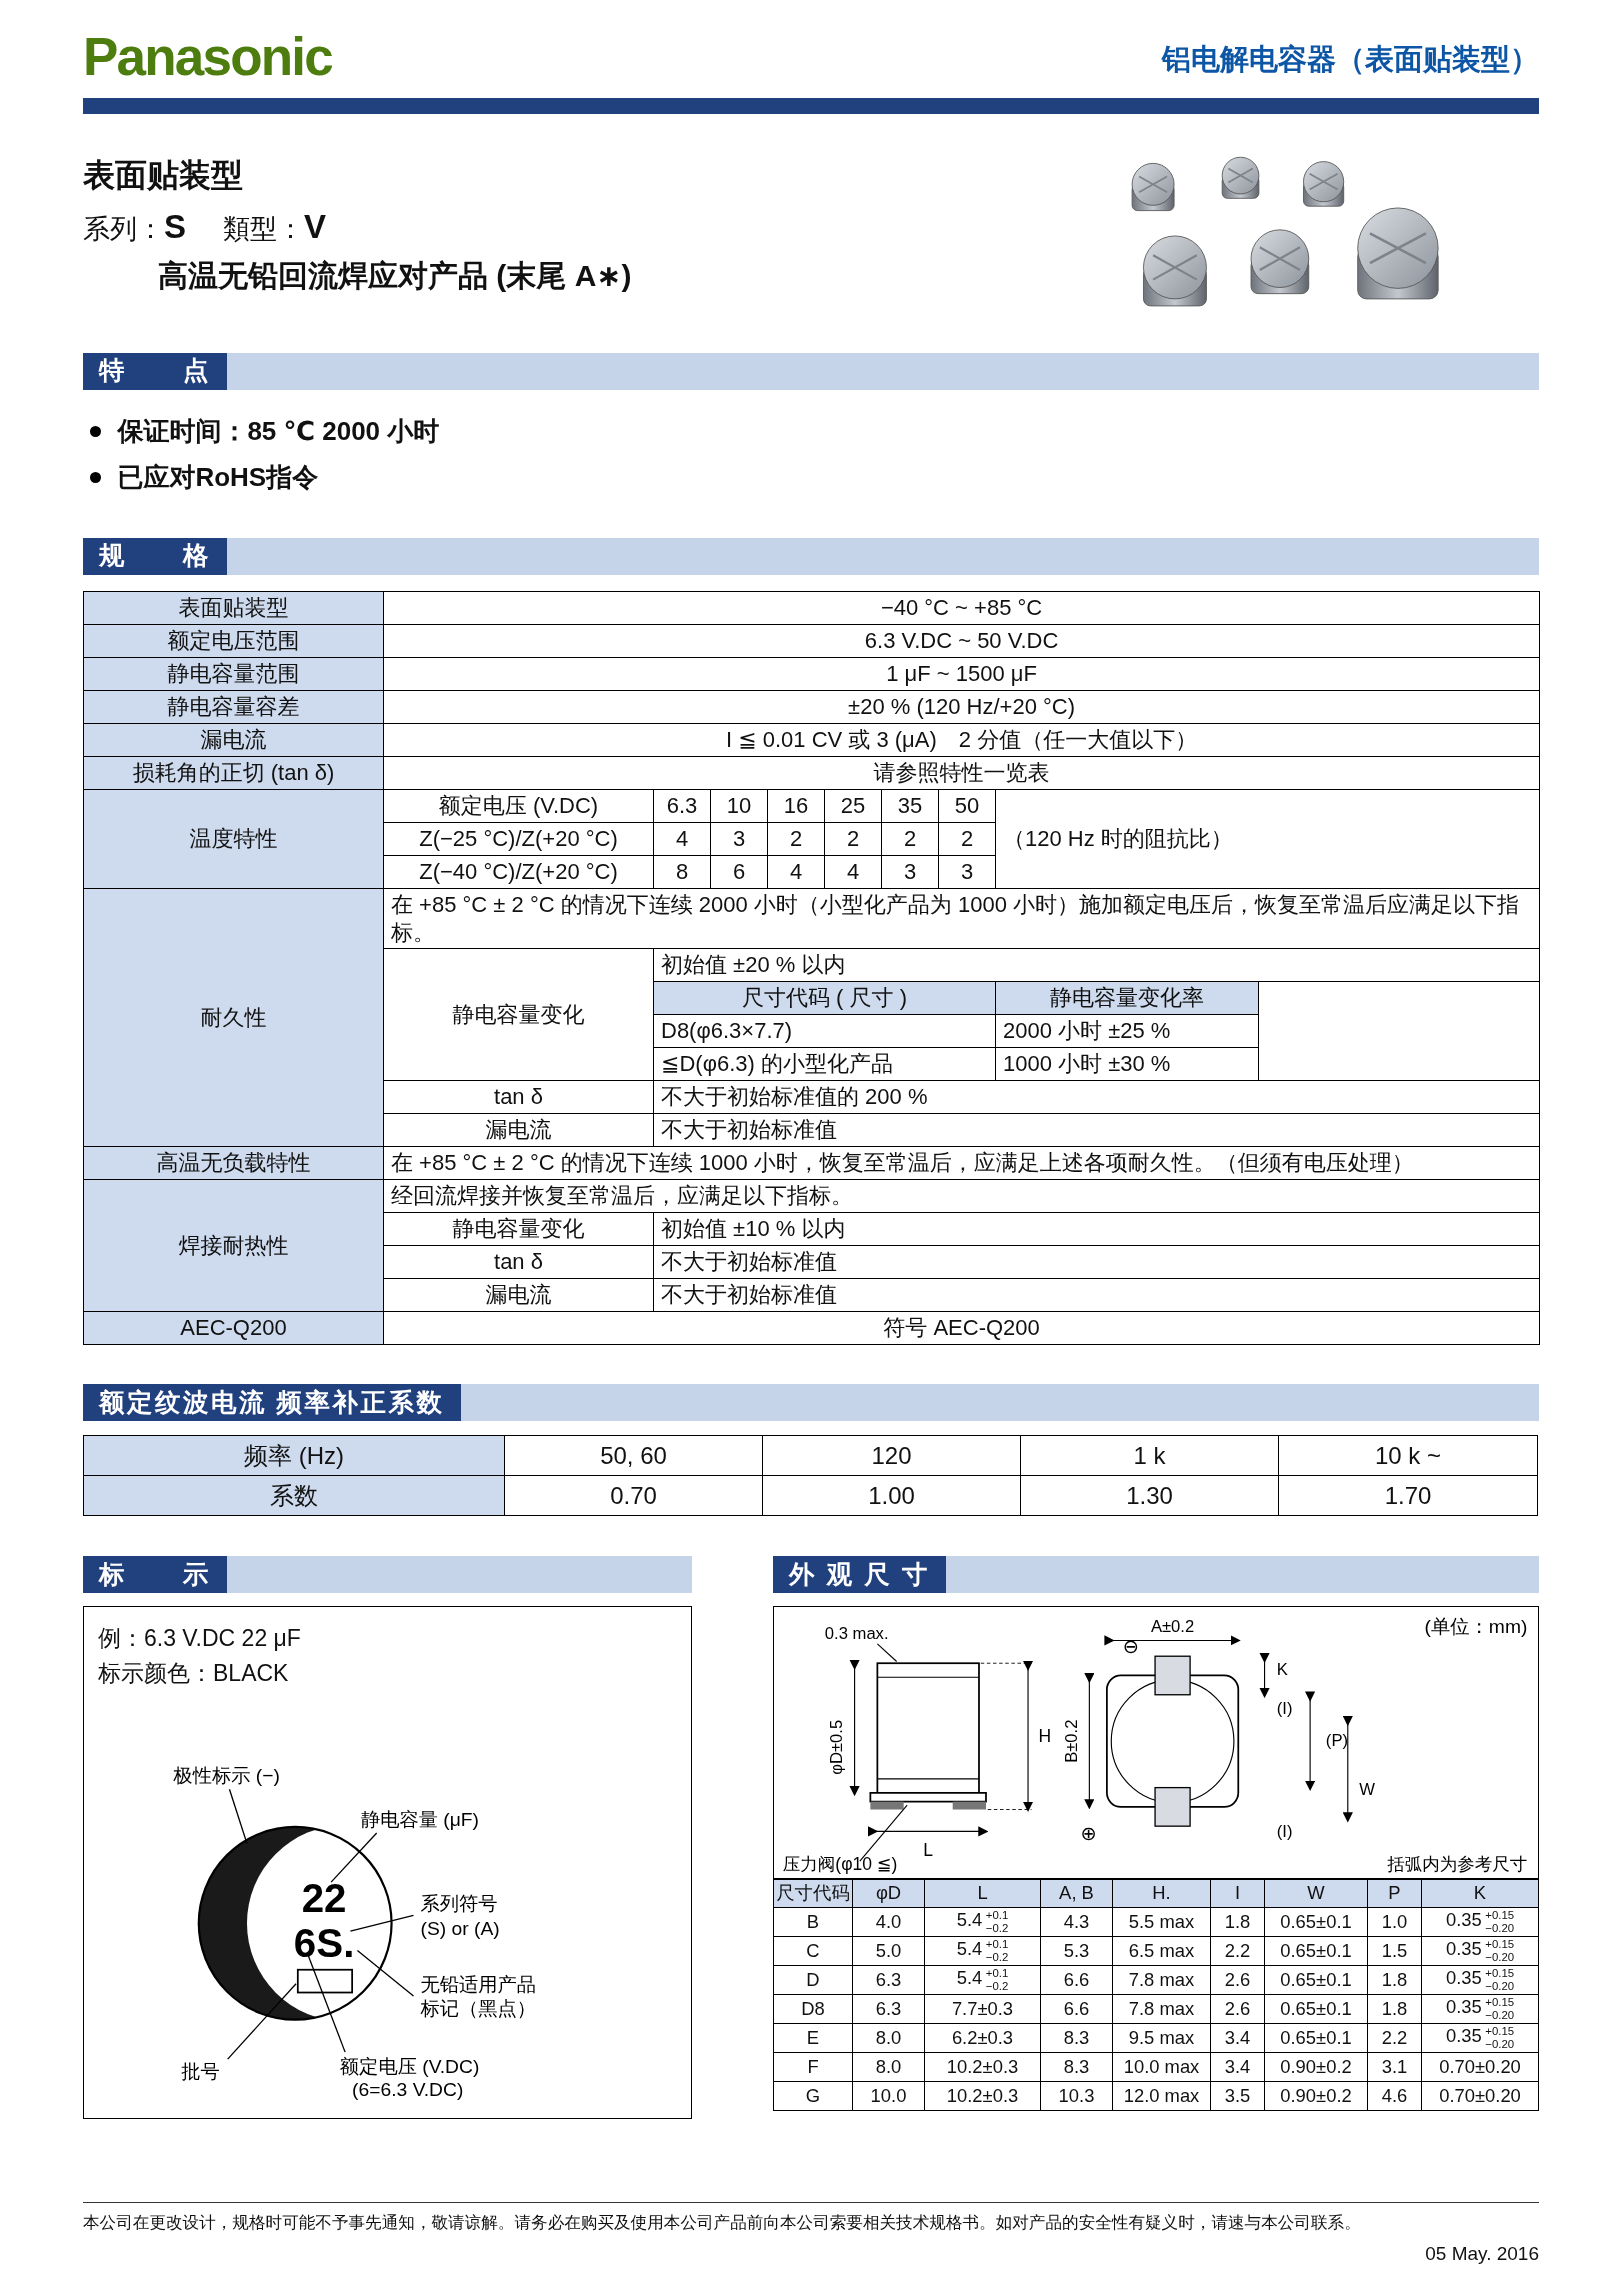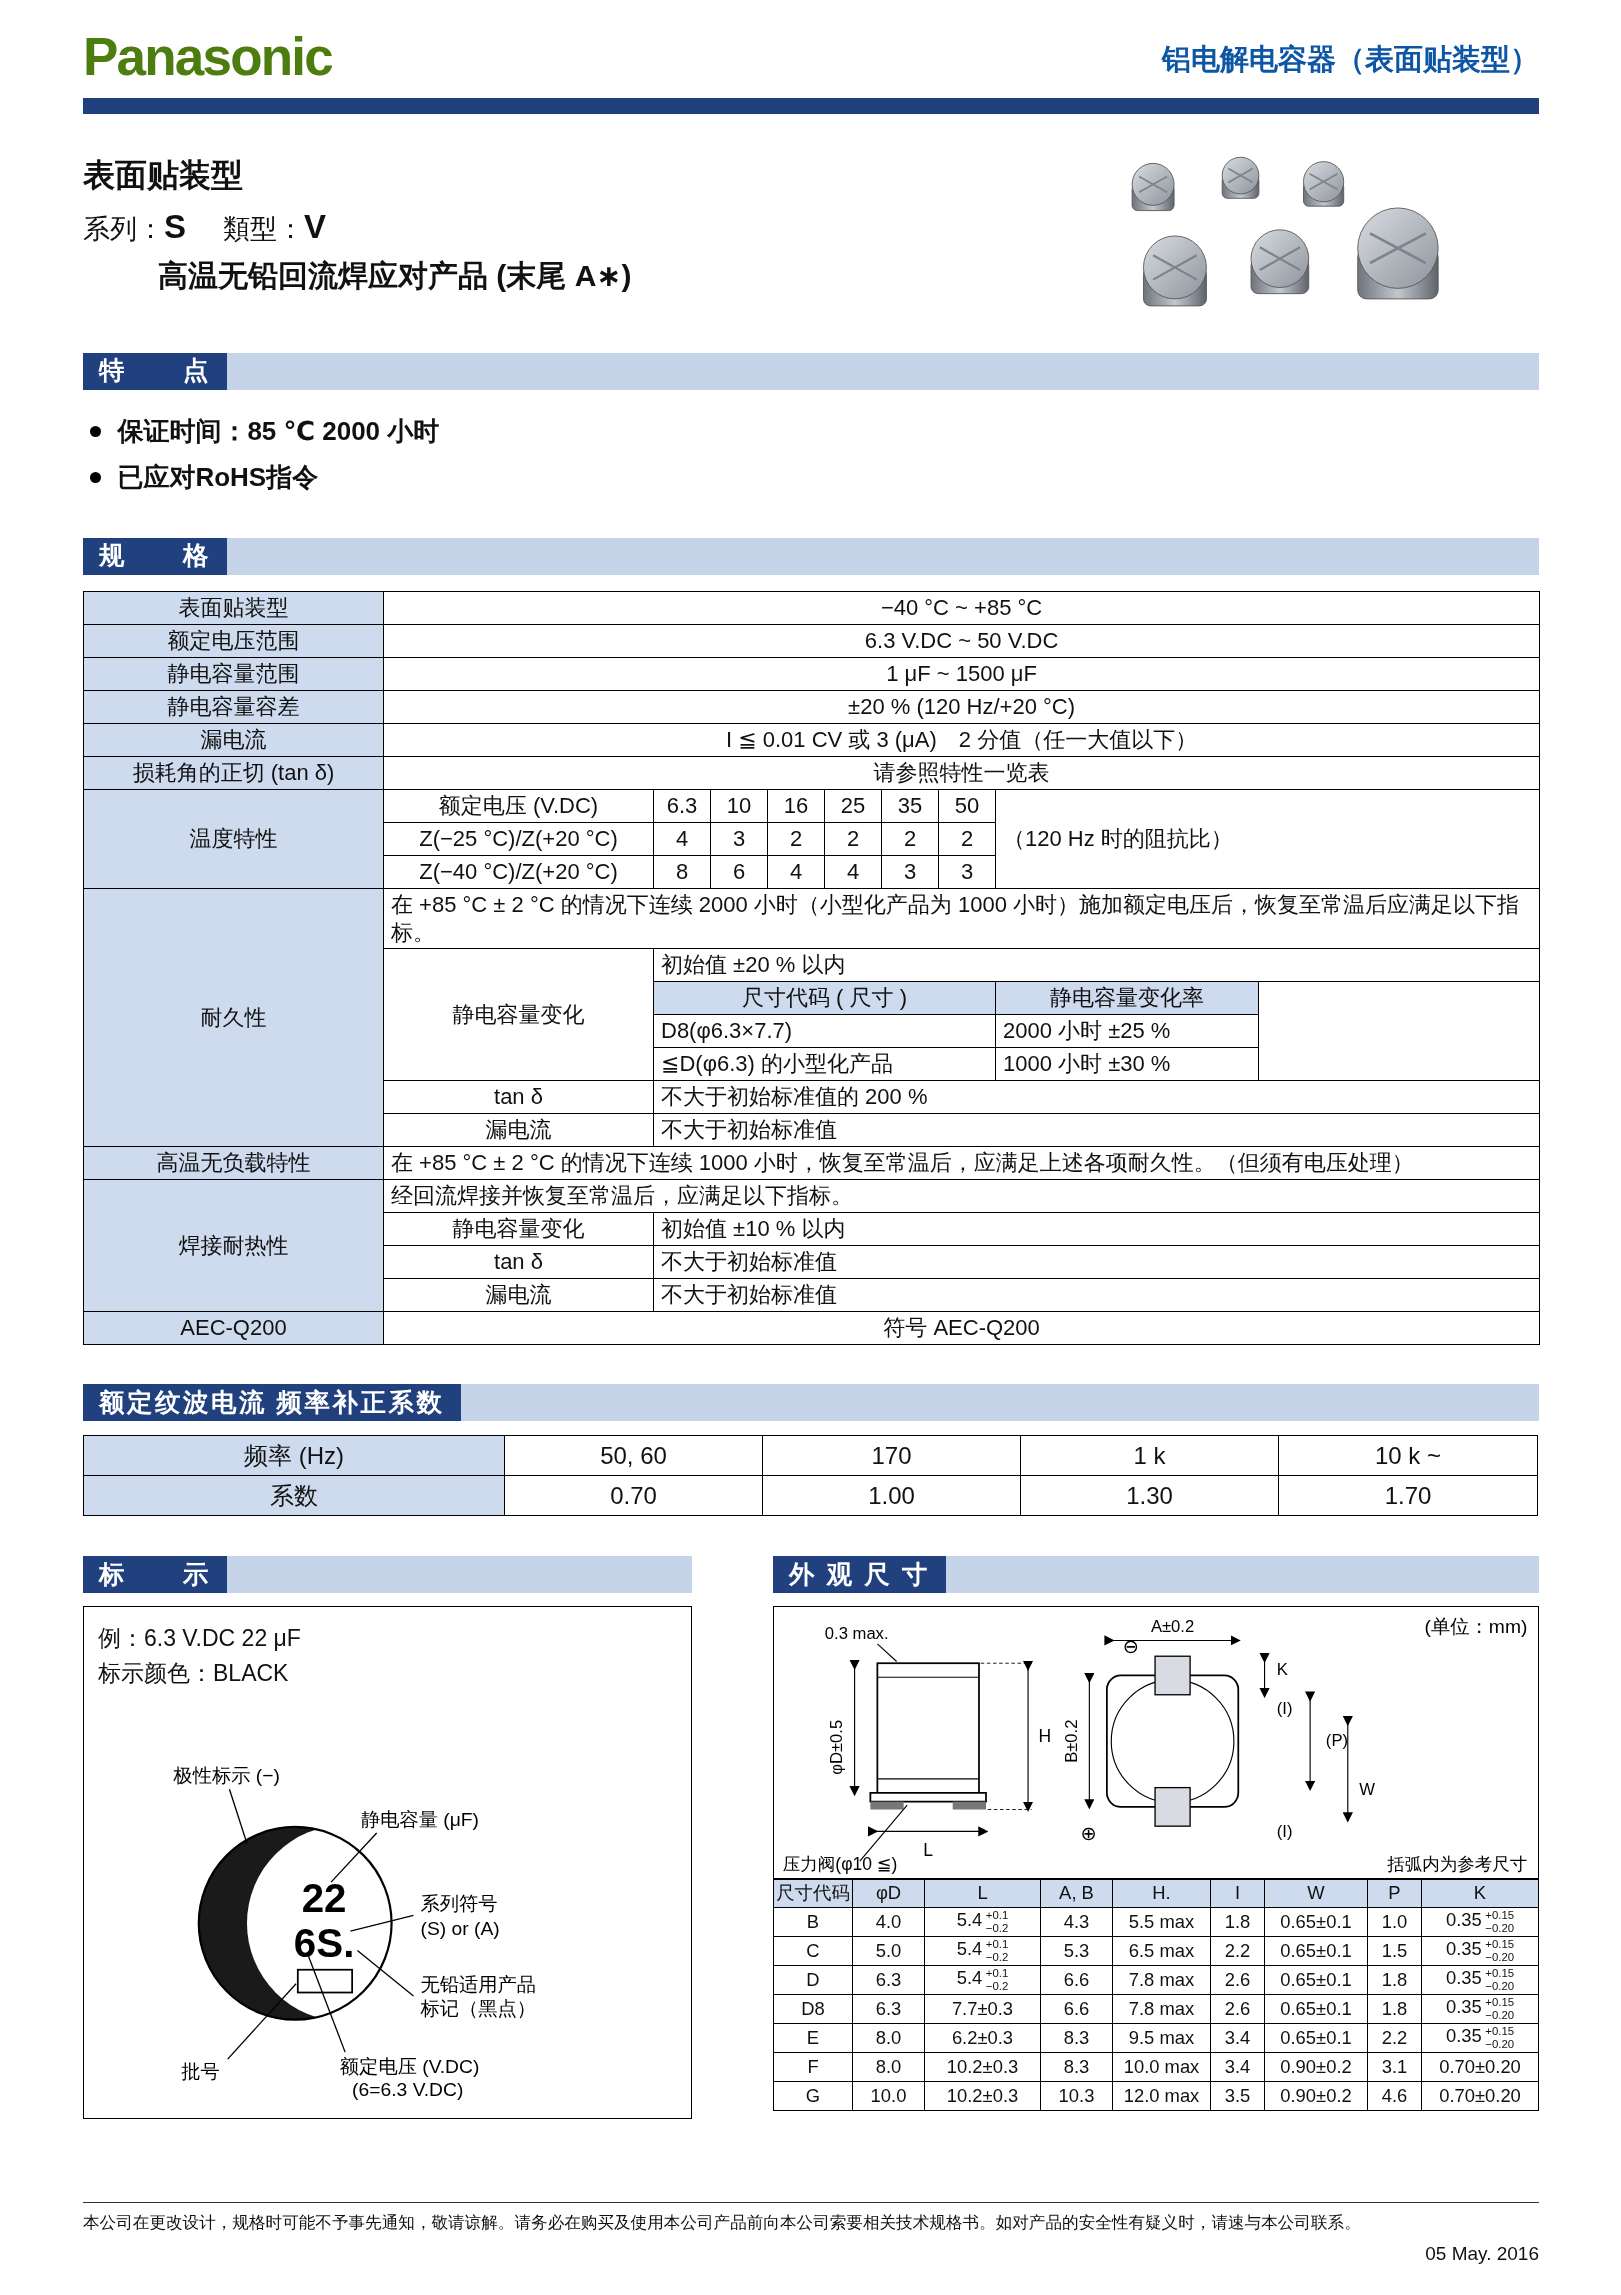--- a/index.html
+++ b/index.html
@@ -287,21 +287,21 @@
         <col style="width:421px">
         <col style="width:258px">
         <col style="width:258px">
         <col style="width:258px">
         <col style="width:259px">
       </colgroup>
     <tbody>
       <tr>
         <th>频率 (Hz)</th>
         <td>50, 60</td>
-        <td>170</td>
+        <td>120</td>
         <td>1 k</td>
         <td>10 k ~</td>
       </tr>
       <tr>
         <th>系数</th>
         <td>0.70</td>
         <td>1.00</td>
         <td>1.30</td>
         <td>1.70</td>
       </tr>

